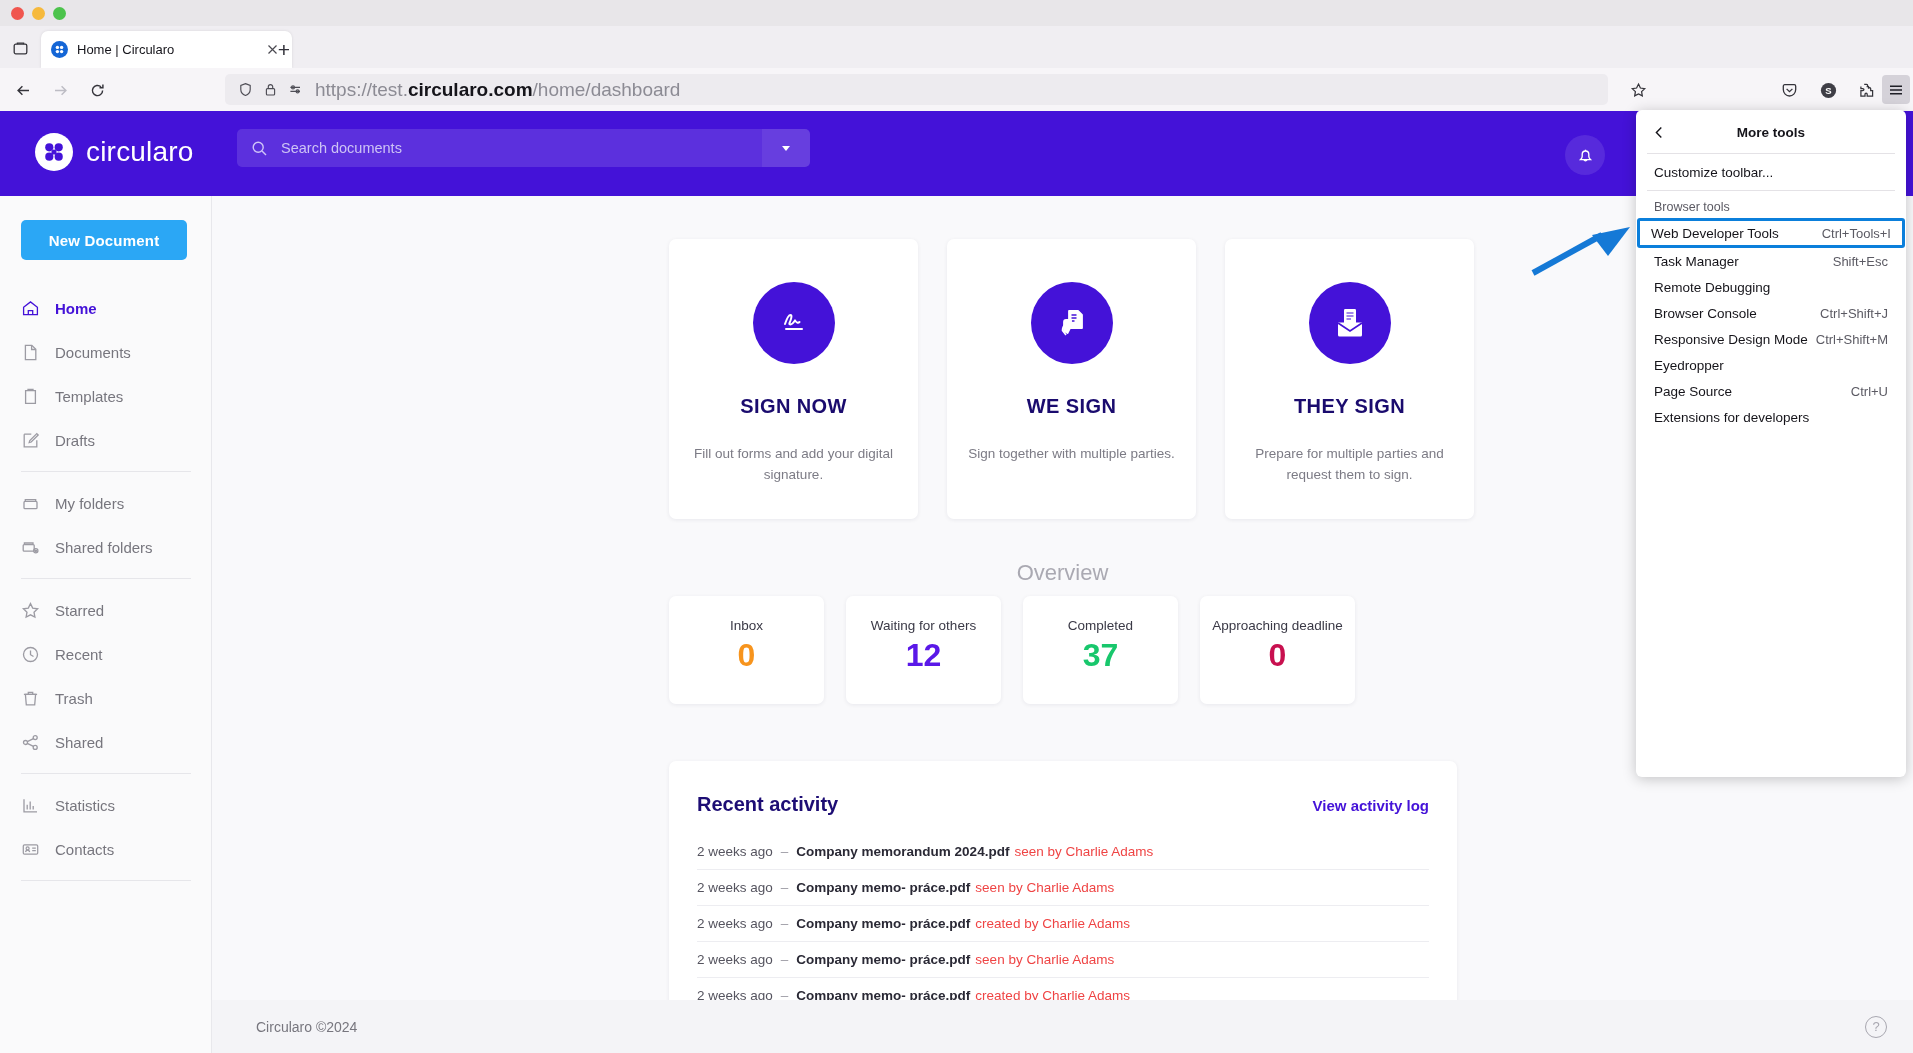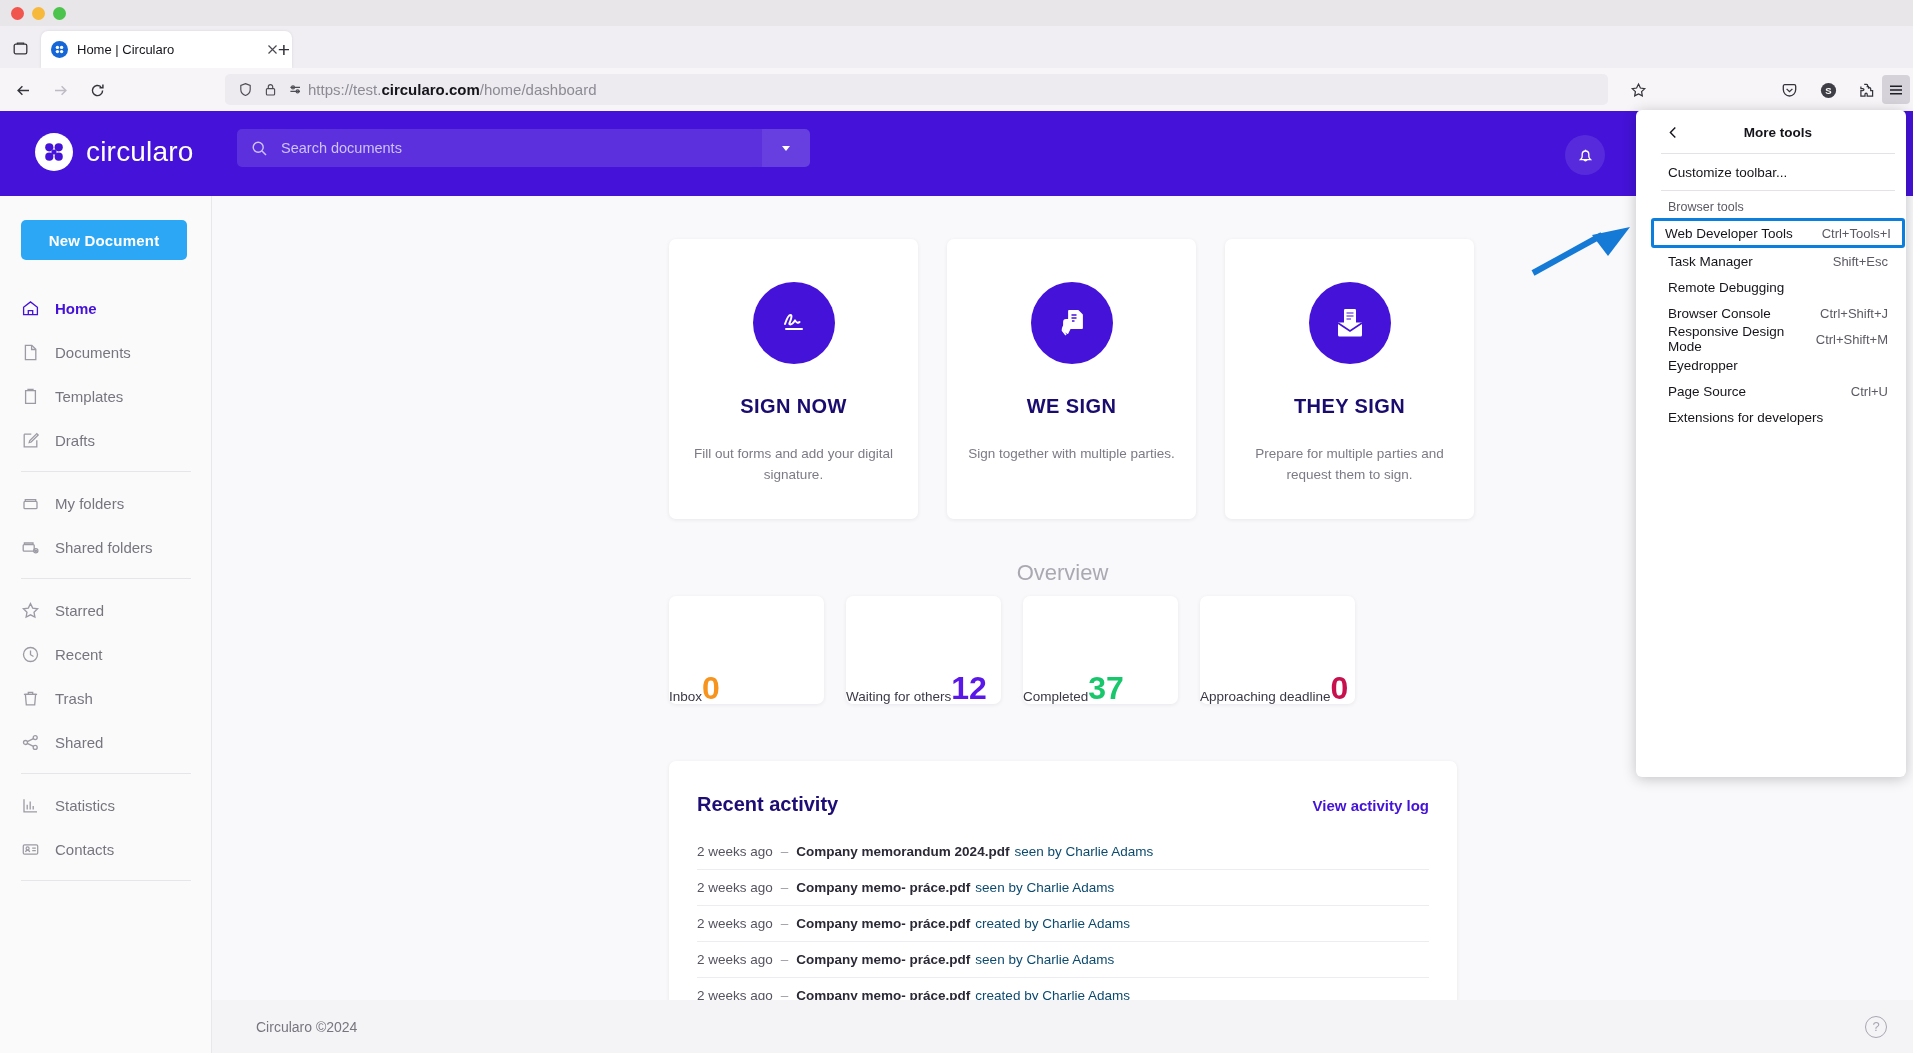--- a/index.html
+++ b/index.html
@@ -77,21 +77,21 @@
   }
   .nav-back { left: 10px; }
   .nav-fwd  { left: 47px; color: #bdbcc4; }
   .nav-reload { left: 84px; }
   .urlbar {
     position: absolute; top: 6px; left: 225px; width: 1383px; height: 31px;
     background: #edebef; border-radius: 5px;
     display: flex; align-items: center; padding: 0 8px;
   }
   .url-ico { width: 25px; display: flex; align-items: center; justify-content: center; color: #4e4d55; }
-  .url-text { font-size: 15px; color: #8c8b94; white-space: nowrap; }
+  .url-text { font-size: 19px; color: #8c8b94; margin-left: 7px; white-space: nowrap; }
   .url-text b { color: #15141a; font-weight: 600; }
   .urlbar-star {
     position: absolute; top: 9px; left: 1625px; width: 26px; height: 26px;
     display: flex; align-items: center; justify-content: center; color: #35343b;
   }
   .tb-icon {
     position: absolute; top: 8px; width: 28px; height: 28px;
     display: flex; align-items: center; justify-content: center; color: #35343b;
   }
   .tb-pocket { left: 1775px; }
@@ -100,21 +100,21 @@
   .tb-menu   { left: 1882px; top: 7px; width: 28px; height: 29px; background: #d5d2d9; border-radius: 4px; }
 
   
   .annot-arrow { position: absolute; left: 1530px; top: 215px; z-index: 60; pointer-events: none; }
 
   
   .menu-panel {
     position: absolute; top: 110px; left: 1636px; width: 270px; height: 667px;
     background: #ffffff; border-radius: 6px; z-index: 50;
     box-shadow: 0 2px 14px rgba(0,0,0,.22);
-    padding: 6px 0 0 14px;
+    padding: 6px 0 0 0;
   }
   .menu-head {
     height: 32px; display: flex; align-items: center; position: relative;
     padding: 0 8px; margin-bottom: 2px;
   }
   .menu-back {
     width: 30px; height: 28px; display: flex; align-items: center;
     justify-content: center; color: #15141a;
   }
   .menu-head-title {
@@ -226,42 +226,42 @@
   .overview-title {
     position: absolute; top: 364px; left: 0; width: 1701px; text-align: center;
     font-size: 22px; color: #aaa9b2;
   }
   .stats-row {
     position: absolute; left: 457px; top: 400px; display: flex; gap: 22px;
   }
   .stat-card {
     width: 155px; height: 108px; background: #fff; border-radius: 7px;
     box-shadow: 0 1px 4px rgba(20,10,60,.07);
-    display: flex; align-items: flex-end; padding-top: 22px;
+    display: flex; flex-direction: column; align-items: center; padding-top: 22px;
   }
   .stat-label { font-size: 13.5px; color: #3a3946; }
   .stat-value { font-size: 32px; font-weight: bold; margin-top: 6px; line-height: 1; }
 
   .activity-card {
     position: absolute; left: 457px; top: 565px; width: 788px; min-height: 300px;
     background: #fff; border-radius: 7px; box-shadow: 0 1px 4px rgba(20,10,60,.07);
     padding: 32px 28px 0 28px;
   }
   .activity-head { display: flex; align-items: baseline; justify-content: space-between; }
   .activity-title { font-size: 20px; font-weight: bold; color: #1d0d74; }
   .activity-link { font-size: 15px; font-weight: bold; color: #4412d8; }
   .activity-list { margin-top: 18px; }
   .activity-row {
     height: 36px; display: flex; align-items: center;
     border-bottom: 1px solid #ededf1; font-size: 13.5px; color: #55545f;
   }
   .activity-row .when { color: #55545f; }
   .activity-row .dash { margin: 0 8px; color: #9b9aa3; }
   .activity-row .file { font-weight: bold; color: #2a2935; }
-  .activity-row .what { margin-left: 5px; color: #0c4a6e; }
+  .activity-row .what { margin-left: 5px; color: #ef4444; }
 
   
   .footer {
     position: absolute; left: 212px; bottom: 0; width: 1701px; height: 53px;
     background: #f4f4f7; display: flex; align-items: center;
     padding: 0 0 0 44px; z-index: 20;
   }
   .footer-text { font-size: 14px; color: #77767e; }
   .footer-help {
     position: absolute; right: 26px; width: 22px; height: 22px;

